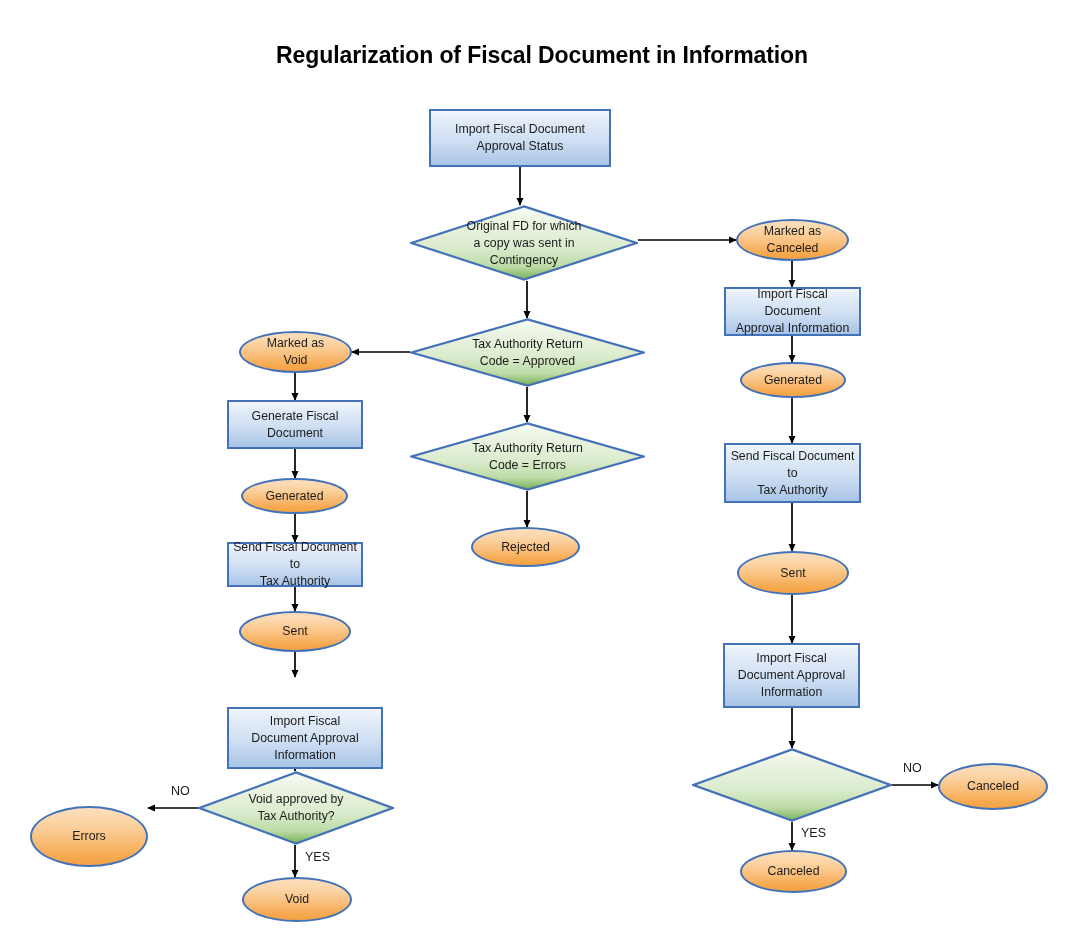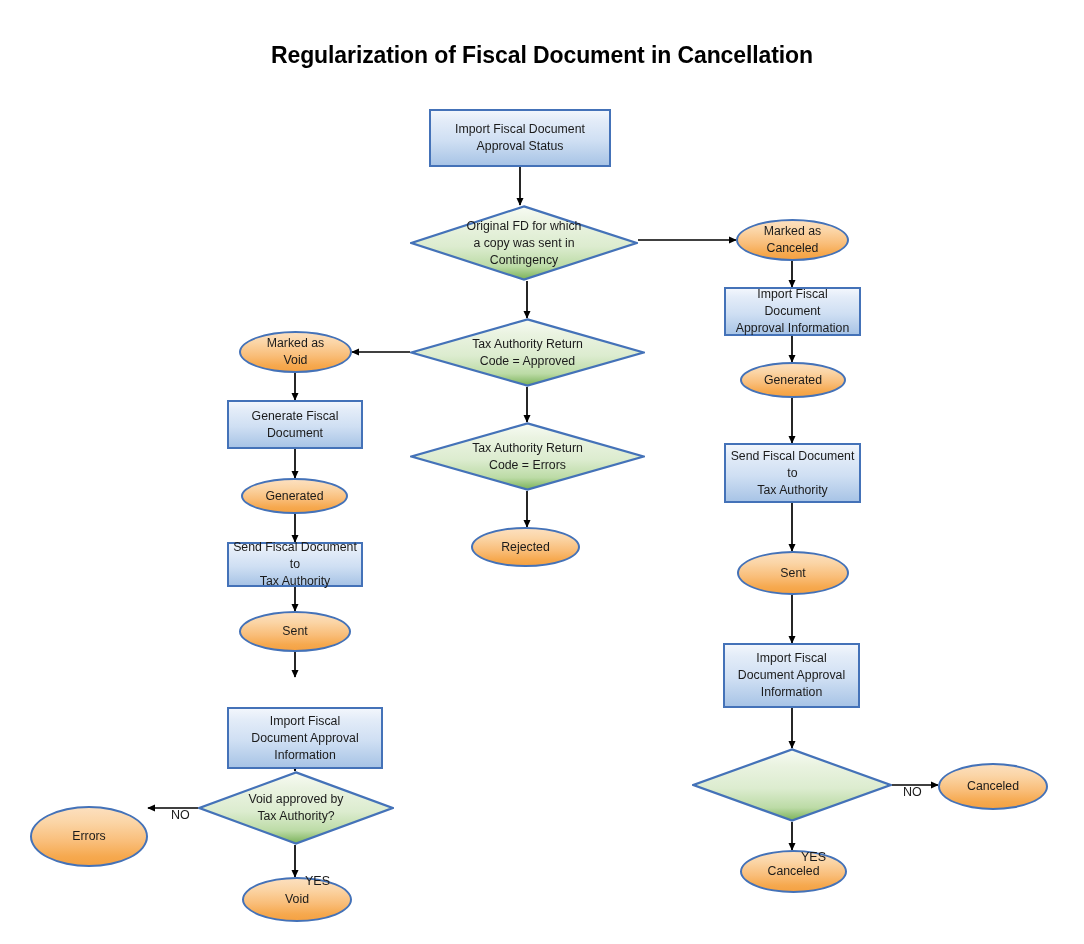--- a/index.html
+++ b/index.html
@@ -80,29 +80,28 @@
     height: 944px;
     pointer-events: none;
     z-index: 0;
   }
   .edge-label {
     position: absolute;
     font-size: 12.5px;
     color: #1b1b1b;
     z-index: 4;
     white-space: nowrap;
-    margin-top: 24px;
   }
 </style>
 </head>
 <body>
 
 <div id="canvas">
 
-  <div id="title">Regularization of Fiscal Document in Cancellation</div>
+  <div id="title">Regularization of Fiscal Document in Information</div>
 
   <svg class="conn" id="conn-layer" viewBox="0 0 1084 944" xmlns="http://www.w3.org/2000/svg">
     <defs>
       <marker id="arrow" markerWidth="10" markerHeight="10" refX="7.2" refY="3.6" orient="auto" markerUnits="userSpaceOnUse">
         <path d="M0,0 L8,3.6 L0,7.2 z" fill="#000000"></path>
       </marker>
       <linearGradient id="diaGrad" x1="0" y1="0" x2="0" y2="1">
         <stop offset="0%" stop-color="#f7fbf3"></stop>
         <stop offset="22%" stop-color="#eaf3e1"></stop>
         <stop offset="55%" stop-color="#dceccf"></stop>

